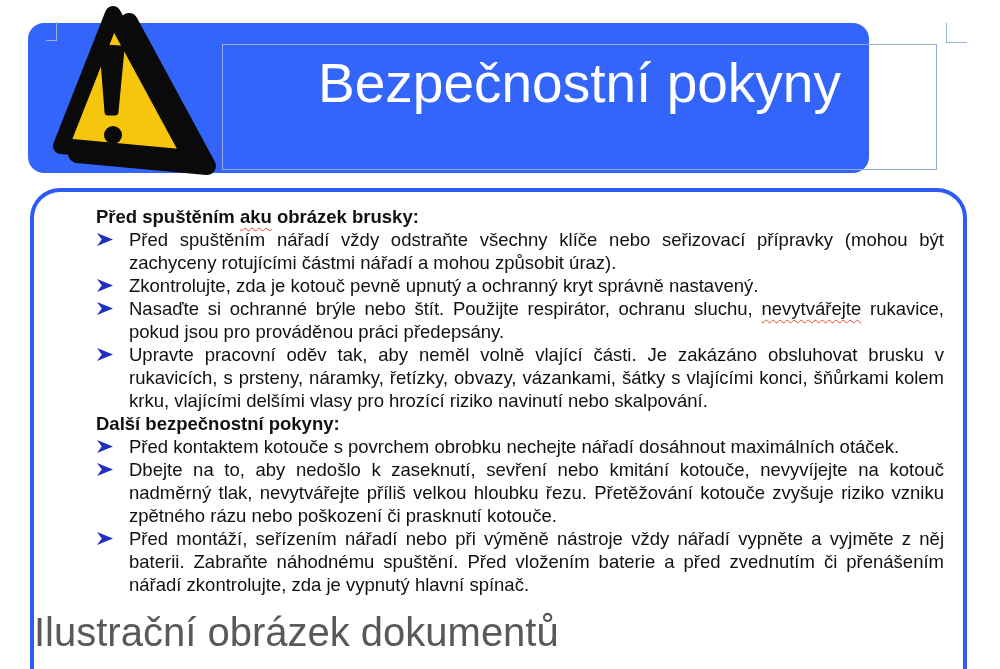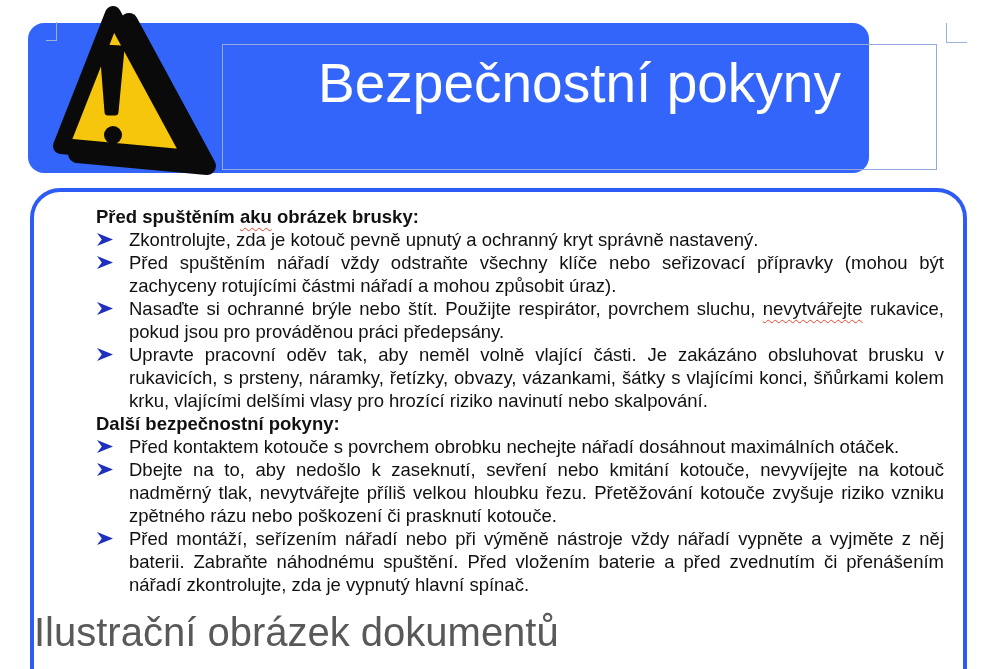--- a/index.html
+++ b/index.html
@@ -106,23 +106,23 @@
     <polygon points="68,14 16,146 146,158" fill="#f6c60d" stroke="#0a0a0a" stroke-width="16" stroke-linejoin="round"></polygon>
 
     <path d="M58,48 L76,49 L70,112 L63,112 Z" fill="#0a0a0a" stroke="#0a0a0a" stroke-width="7" stroke-linejoin="round"></path>
 
     <circle cx="68" cy="135" r="9" fill="#0a0a0a"></circle>
   </svg>
 
   <div class="panel">
     <div class="text-clip" id="sections-root">
         <div class="sec-heading"><span>Před spuštěním </span><span class="sq">aku</span><span> obrázek brusky:</span></div>
+        <div class="bullet-item"><span class="arrow"></span><span>Před spuštěním nářadí vždy odstraňte všechny klíče nebo seřizovací přípravky (mohou být zachyceny rotujícími částmi nářadí a mohou způsobit úraz).</span></div>
         <div class="bullet-item"><span class="arrow"></span><span>Zkontrolujte, zda je kotouč pevně upnutý a ochranný kryt správně nastavený.</span></div>
-        <div class="bullet-item"><span class="arrow"></span><span>Před spuštěním nářadí vždy odstraňte všechny klíče nebo seřizovací přípravky (mohou být zachyceny rotujícími částmi nářadí a mohou způsobit úraz).</span></div>
-        <div class="bullet-item"><span class="arrow"></span><span>Nasaďte si ochranné brýle nebo štít. Použijte respirátor, povrchem sluchu, </span><span class="sq">nevytvářejte</span><span> rukavice, pokud jsou pro prováděnou práci předepsány.</span></div>
+        <div class="bullet-item"><span class="arrow"></span><span>Nasaďte si ochranné brýle nebo štít. Použijte respirátor, ochranu sluchu, </span><span class="sq">nevytvářejte</span><span> rukavice, pokud jsou pro prováděnou práci předepsány.</span></div>
         <div class="bullet-item"><span class="arrow"></span><span>Upravte pracovní oděv tak, aby neměl volně vlající části. Je zakázáno obsluhovat brusku v rukavicích, s prsteny, náramky, řetízky, obvazy, vázankami, šátky s vlajícími konci, šňůrkami kolem krku, vlajícími delšími vlasy pro hrozící riziko navinutí nebo skalpování.</span></div>
         <div class="sec-heading"><span>Další bezpečnostní pokyny:</span></div>
         <div class="bullet-item"><span class="arrow"></span><span>Před kontaktem kotouče s povrchem obrobku nechejte nářadí dosáhnout maximálních otáček.</span></div>
         <div class="bullet-item"><span class="arrow"></span><span>Dbejte na to, aby nedošlo k zaseknutí, sevření nebo kmitání kotouče, nevyvíjejte na kotouč nadměrný tlak, nevytvářejte příliš velkou hloubku řezu. Přetěžování kotouče zvyšuje riziko vzniku zpětného rázu nebo poškození či prasknutí kotouče.</span></div>
         <div class="bullet-item"><span class="arrow"></span><span>Před montáží, seřízením nářadí nebo při výměně nástroje vždy nářadí vypněte a vyjměte z něj baterii. Zabraňte náhodnému spuštění. Před vložením baterie a před zvednutím či přenášením nářadí zkontrolujte, zda je vypnutý hlavní spínač.</span></div>
       </div>
     <div class="watermark">Ilustrační obrázek dokumentů</div>
   </div>
 
 </div>

